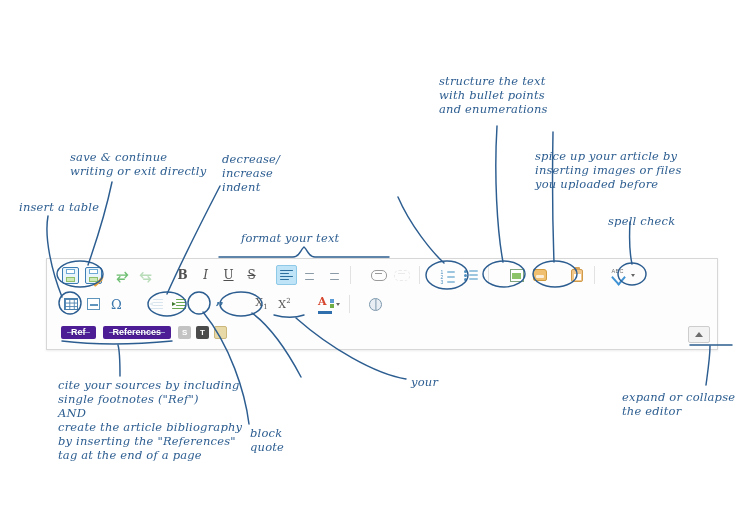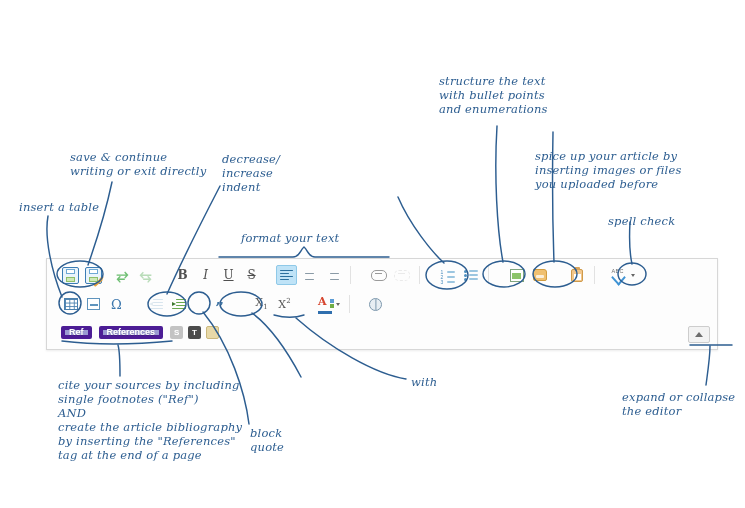--- a/index.html
+++ b/index.html
@@ -133,21 +133,21 @@
   .colA .bar{position:absolute;left:0;bottom:-2px;width:14px;height:2.6px;background:#2f6fae;}
   .dcar{width:0;height:0;border-left:2.6px solid transparent;border-right:2.6px solid transparent;border-top:3.6px solid #666;margin-left:2px;}
 
   .globe{width:13px;height:13px;border:1.4px solid #7d98ad;border-radius:50%;background:#e8eef3;position:relative;box-sizing:border-box;}
   .globe:after{content:"";position:absolute;left:50%;top:0;width:1.2px;height:100%;background:#7d98ad;transform:translateX(-50%);}
 
   
   .tag{
     height:13px;padding:0 4px;border-radius:2px;display:flex;align-items:center;
     font-family:"Liberation Sans",sans-serif;font-size:9px;font-weight:bold;color:#ffffff;
-    background:#9b9bd2;border:4px solid #4c1d95;margin-right:7px;box-sizing:border-box;
+    background:#9b9bd2;border:6px solid #4c1d95;margin-right:7px;box-sizing:border-box;
     text-shadow:0 1px 0 rgba(0,0,0,.18);
   }
   .sqbtn{
     width:13px;height:13px;border-radius:2px;display:flex;align-items:center;justify-content:center;
     font-family:"Liberation Sans",sans-serif;font-size:8px;font-weight:bold;color:#fff;margin-right:5px;box-sizing:border-box;
   }
   .sqbtn.grey{background:#c3c3c3;}
   .sqbtn.dark{background:#4b4b4b;}
   .sqbtn.note{background:#e8d9a8;color:#7a6a33;border:1px solid #cbb87c;}
 
@@ -425,17 +425,17 @@
 you uploaded before</div>
   <div class="anno" style="left:608px;top:214px;">spell check</div>
   <div class="anno" style="left:58px; top:378px;">cite your sources by including
 single footnotes ("Ref")
 AND
 create the article bibliography
 by inserting the "References"
 tag at the end of a page</div>
   <div class="anno" style="left:250px;top:426px;">block
 quote</div>
-  <div class="anno" style="left:411px;top:375px;">with</div>
+  <div class="anno" style="left:411px;top:375px;">your</div>
   <div class="anno" style="left:622px;top:390px;">expand or collapse
 the editor</div>
 
 </div>
 
 </body></html>

